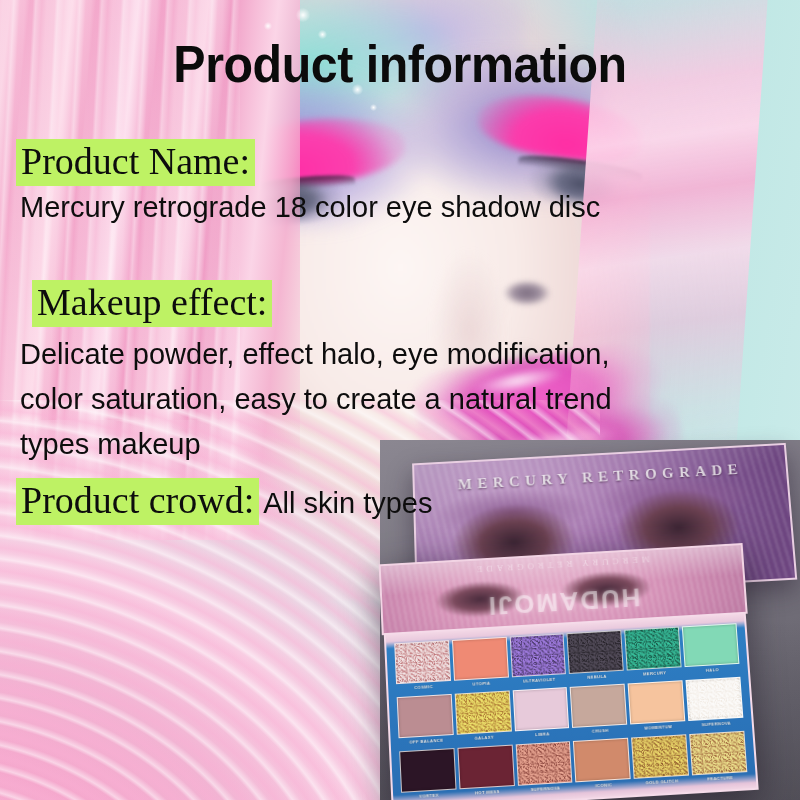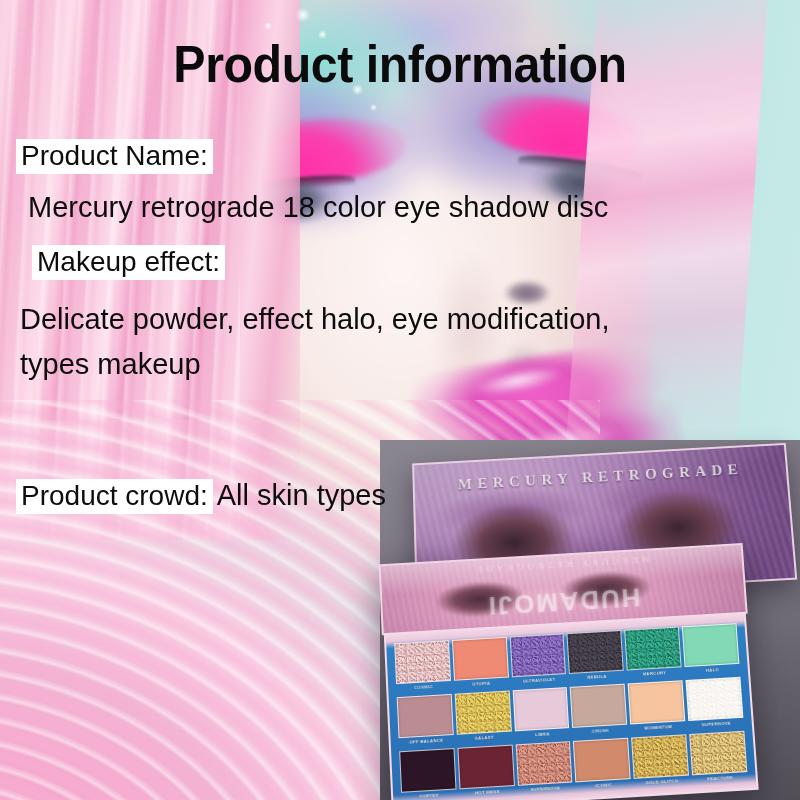--- a/index.html
+++ b/index.html
@@ -193,33 +193,33 @@
   .title {
     position:absolute; left:0; right:0; top:34px;
     text-align:center; color:#0b0b0b;
     font-size:52px; font-weight:700; letter-spacing:-0.5px;
     font-family:"Liberation Sans Narrow","Liberation Sans",sans-serif;
     transform:scaleX(.93); transform-origin:center;
     text-shadow:0 0 1px rgba(255,255,255,.25);
   }
   .txt { position:absolute; color:#0d0d0d; white-space:nowrap; }
   .lbl {
-    display:inline-block; background:#ffffff;
+    display:inline-block; background:#bef264;
     padding:1px 5px 3px 5px;
-    font-size:28px; font-weight:400; line-height:1.12;
+    font-size:38px; font-weight:400; line-height:1.12;font-family:Liberation Serif, serif;
   }
   .val {
     display:inline-block; font-size:29px; line-height:1.2; padding-left:4px;
   }
   .para { font-size:29px; line-height:45px; }
 
   #blk-name  { left:16px; top:139px; }
-  #blk-name .val-line { position:absolute; left:4px; top:52px; font-size:29px;margin-left:8px; }
-
-  #blk-effect { left:16px; top:245px;padding-left:16px; }
+  #blk-name .val-line { position:absolute; left:4px; top:52px; font-size:29px; }
+
+  #blk-effect { left:16px; top:280px;padding-left:16px; }
   #blk-effect .para-wrap { position:absolute; left:4px; top:52px; }
 
   #blk-crowd { left:16px; top:478px; }
   #blk-crowd .val { vertical-align:baseline; }
 
   
   
   .box-top {
     position:absolute; left:414px; top:452px; width:378px; height:138px;
     background:
@@ -451,20 +451,21 @@
 
   <div class="txt" id="blk-name">
     <span class="lbl">Product Name:</span>
     <div class="val-line">Mercury retrograde 18 color eye shadow disc</div>
   </div>
 
   <div class="txt" id="blk-effect">
     <span class="lbl">Makeup effect:</span>
     <div class="para-wrap">
       <div class="para">Delicate powder, effect halo, eye modification,</div>
+      <div class="para">color saturation, easy to create a natural trend</div>
       <div class="para">types makeup</div>
     </div>
   </div>
 
   <div class="txt" id="blk-crowd">
     <span class="lbl">Product crowd:</span><span class="val">All skin types</span>
   </div>
 
 </div>
 

